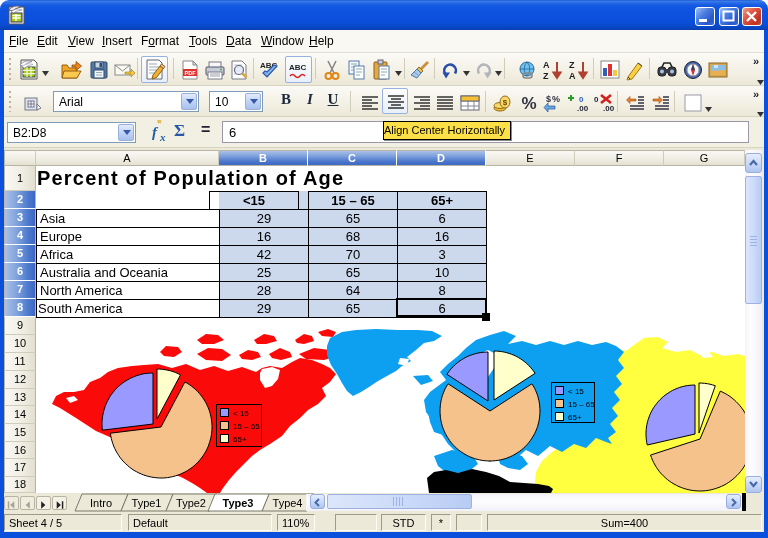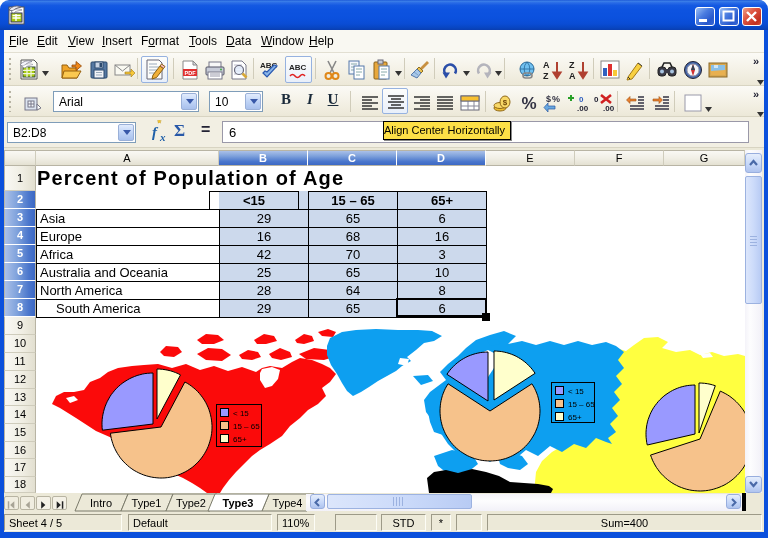--- a/index.html
+++ b/index.html
@@ -424,21 +424,21 @@
 <div class="cell tcell" style="left:308px;top:245px;width:90px;height:19px;text-align:center;line-height:17px">70</div>
 <div class="cell tcell" style="left:397px;top:245px;width:90px;height:19px;text-align:center;line-height:17px">3</div>
 <div class="cell tcell" style="left:36px;top:263px;width:184px;height:19px;padding-left:3px;line-height:17px">Australia and Oceania</div>
 <div class="cell tcell" style="left:219px;top:263px;width:90px;height:19px;text-align:center;line-height:17px">25</div>
 <div class="cell tcell" style="left:308px;top:263px;width:90px;height:19px;text-align:center;line-height:17px">65</div>
 <div class="cell tcell" style="left:397px;top:263px;width:90px;height:19px;text-align:center;line-height:17px">10</div>
 <div class="cell tcell" style="left:36px;top:281px;width:184px;height:19px;padding-left:3px;line-height:17px">North America</div>
 <div class="cell tcell" style="left:219px;top:281px;width:90px;height:19px;text-align:center;line-height:17px">28</div>
 <div class="cell tcell" style="left:308px;top:281px;width:90px;height:19px;text-align:center;line-height:17px">64</div>
 <div class="cell tcell" style="left:397px;top:281px;width:90px;height:19px;text-align:center;line-height:17px">8</div>
-<div class="cell tcell" style="left:36px;top:299px;width:184px;height:19px;padding-left:19px;line-height:17px">South America</div>
+<div class="cell tcell" style="left:36px;top:299px;width:184px;height:19px;padding-left:1px;line-height:17px">South America</div>
 <div class="cell tcell" style="left:219px;top:299px;width:90px;height:19px;text-align:center;line-height:17px">29</div>
 <div class="cell tcell" style="left:308px;top:299px;width:90px;height:19px;text-align:center;line-height:17px">65</div>
 <div class="cell tcell" style="left:397px;top:299px;width:90px;height:19px;text-align:center;line-height:17px">6</div>
 <div class="abs" style="left:396px;top:298px;width:91px;height:20px;border:2px solid #000;border-bottom:3px solid #000;background:transparent"></div>
 <div class="abs" style="left:482px;top:313px;width:8px;height:8px;background:#000"></div>
 <div class="abs" style="left:216px;top:404px;width:46px;height:43px;border:1px solid #000;font-size:8px;color:#000">
       <div style="position:absolute;left:3px;top:3px;width:9px;height:9px;background:#9999ff;border:1px solid #000"></div>
       <div style="position:absolute;left:16px;top:3px;line-height:11px;white-space:nowrap">&lt; 15</div>
       <div style="position:absolute;left:3px;top:16px;width:9px;height:9px;background:#f6c28b;border:1px solid #000"></div>
       <div style="position:absolute;left:16px;top:16px;line-height:11px;white-space:nowrap">15 – 65</div>

